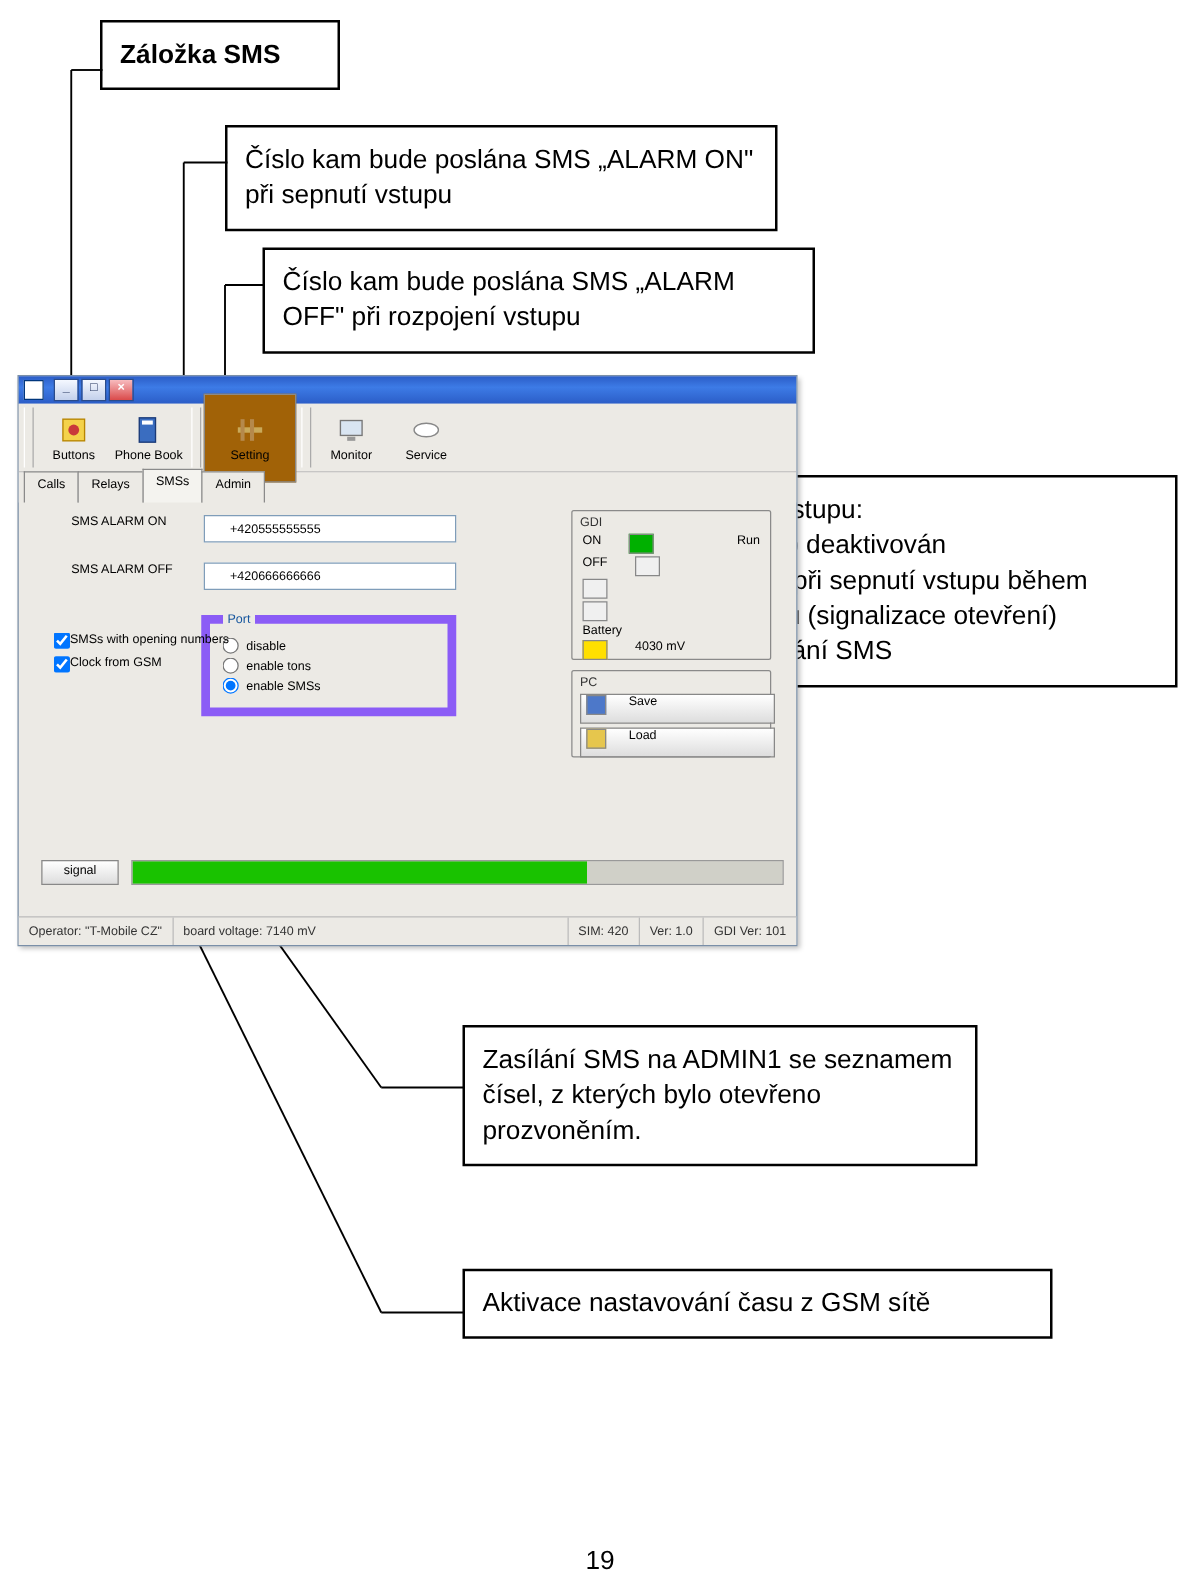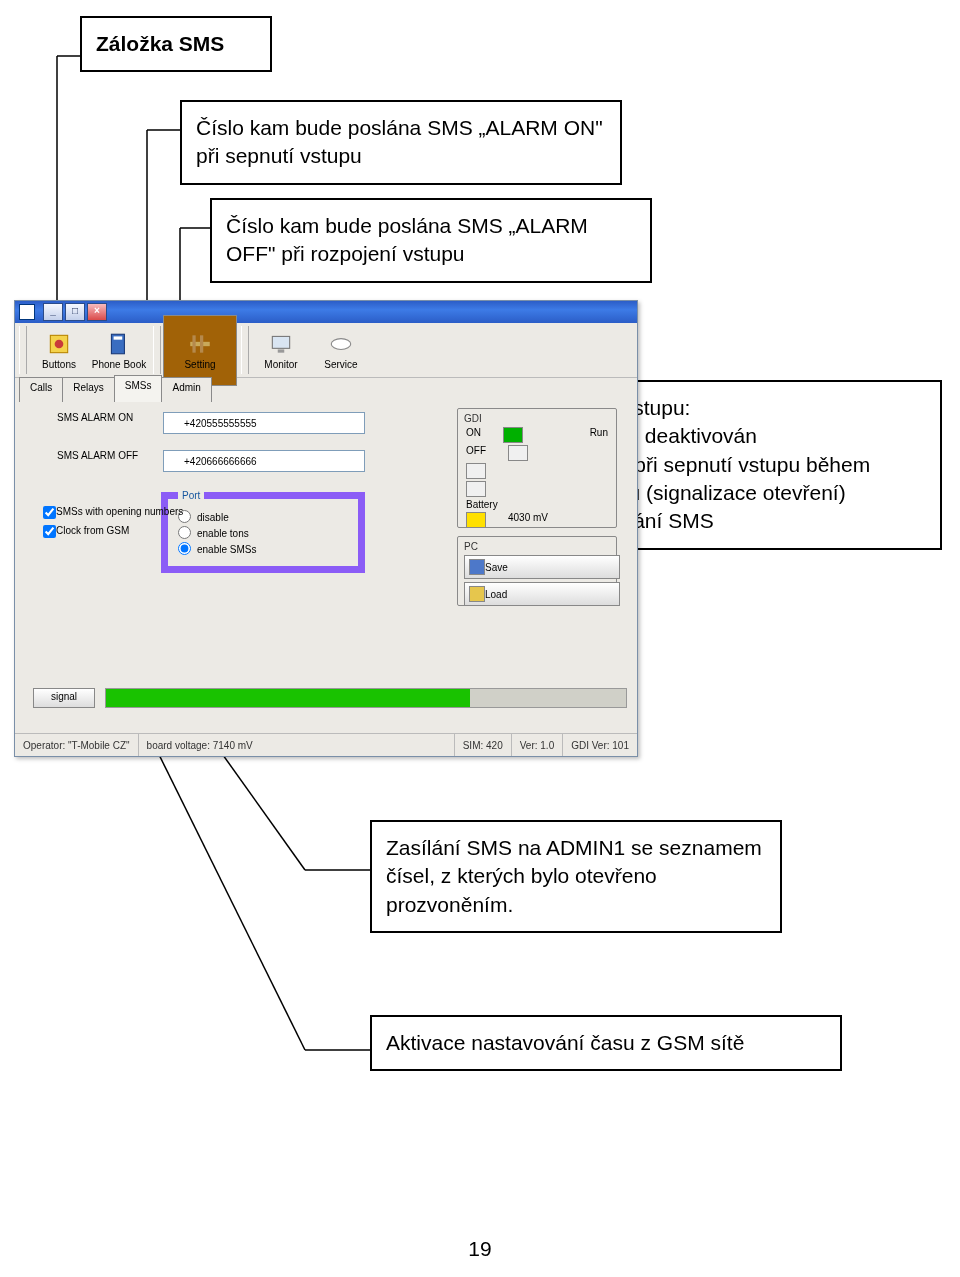--- a/index.html
+++ b/index.html
@@ -44,21 +44,21 @@
   
   .chkblock{position:absolute;left:22px;top:200px;display:flex;flex-direction:column;gap:6px;font-size:10px}
   .chkblock label{display:flex;align-items:flex-start;gap:0}
   
   .panel{border:1px solid #8a8a8a;border-radius:2px;padding:4px 6px;font-size:10px}
   .panel .hdr{font-size:10px;margin-bottom:3px;color:#333}
   .iconrow{display:flex;gap:22px;margin:2px 2px}
   .sq{width:18px;height:14px;border:1px solid #888;background:#f0f0f0;display:inline-block}
   .gdi{height:110px}
   .pc{height:60px}
-  .pcbtn{width:100%;height:22px;border:1px solid #888;background:linear-gradient(#fff,#ddd);display:flex;align-items:center;gap:0;padding:0 4px;margin:3px 0;font-size:10px}
+  .pcbtn{width:100%;height:22px;border:1px solid #888;background:linear-gradient(#fff,#ddd);display:flex;gap:18px;padding:0 4px;margin:3px 0;font-size:10px}
   .sigbtn{position:absolute;left:18px;bottom:48px;width:60px;height:18px;border:1px solid #888;background:linear-gradient(#fff,#ddd);font-size:10px;text-align:center;line-height:16px}
   .sigbar{position:absolute;left:90px;bottom:48px;right:10px;height:18px;background:linear-gradient(to right,#19c200 0%,#19c200 70%,#d0d0c8 70%);border:1px solid #999}
   
   .status{position:absolute;bottom:0;left:0;right:0;height:22px;background:#eceae5;border-top:1px solid #bbb;display:flex;align-items:center;font-size:10px;color:#333}
   .status .cell{padding:0 8px;border-right:1px solid #bbb;height:100%;display:flex;align-items:center}
   
   .ico svg{width:100%;height:100%}
 </style>
 </head>
 <body>

